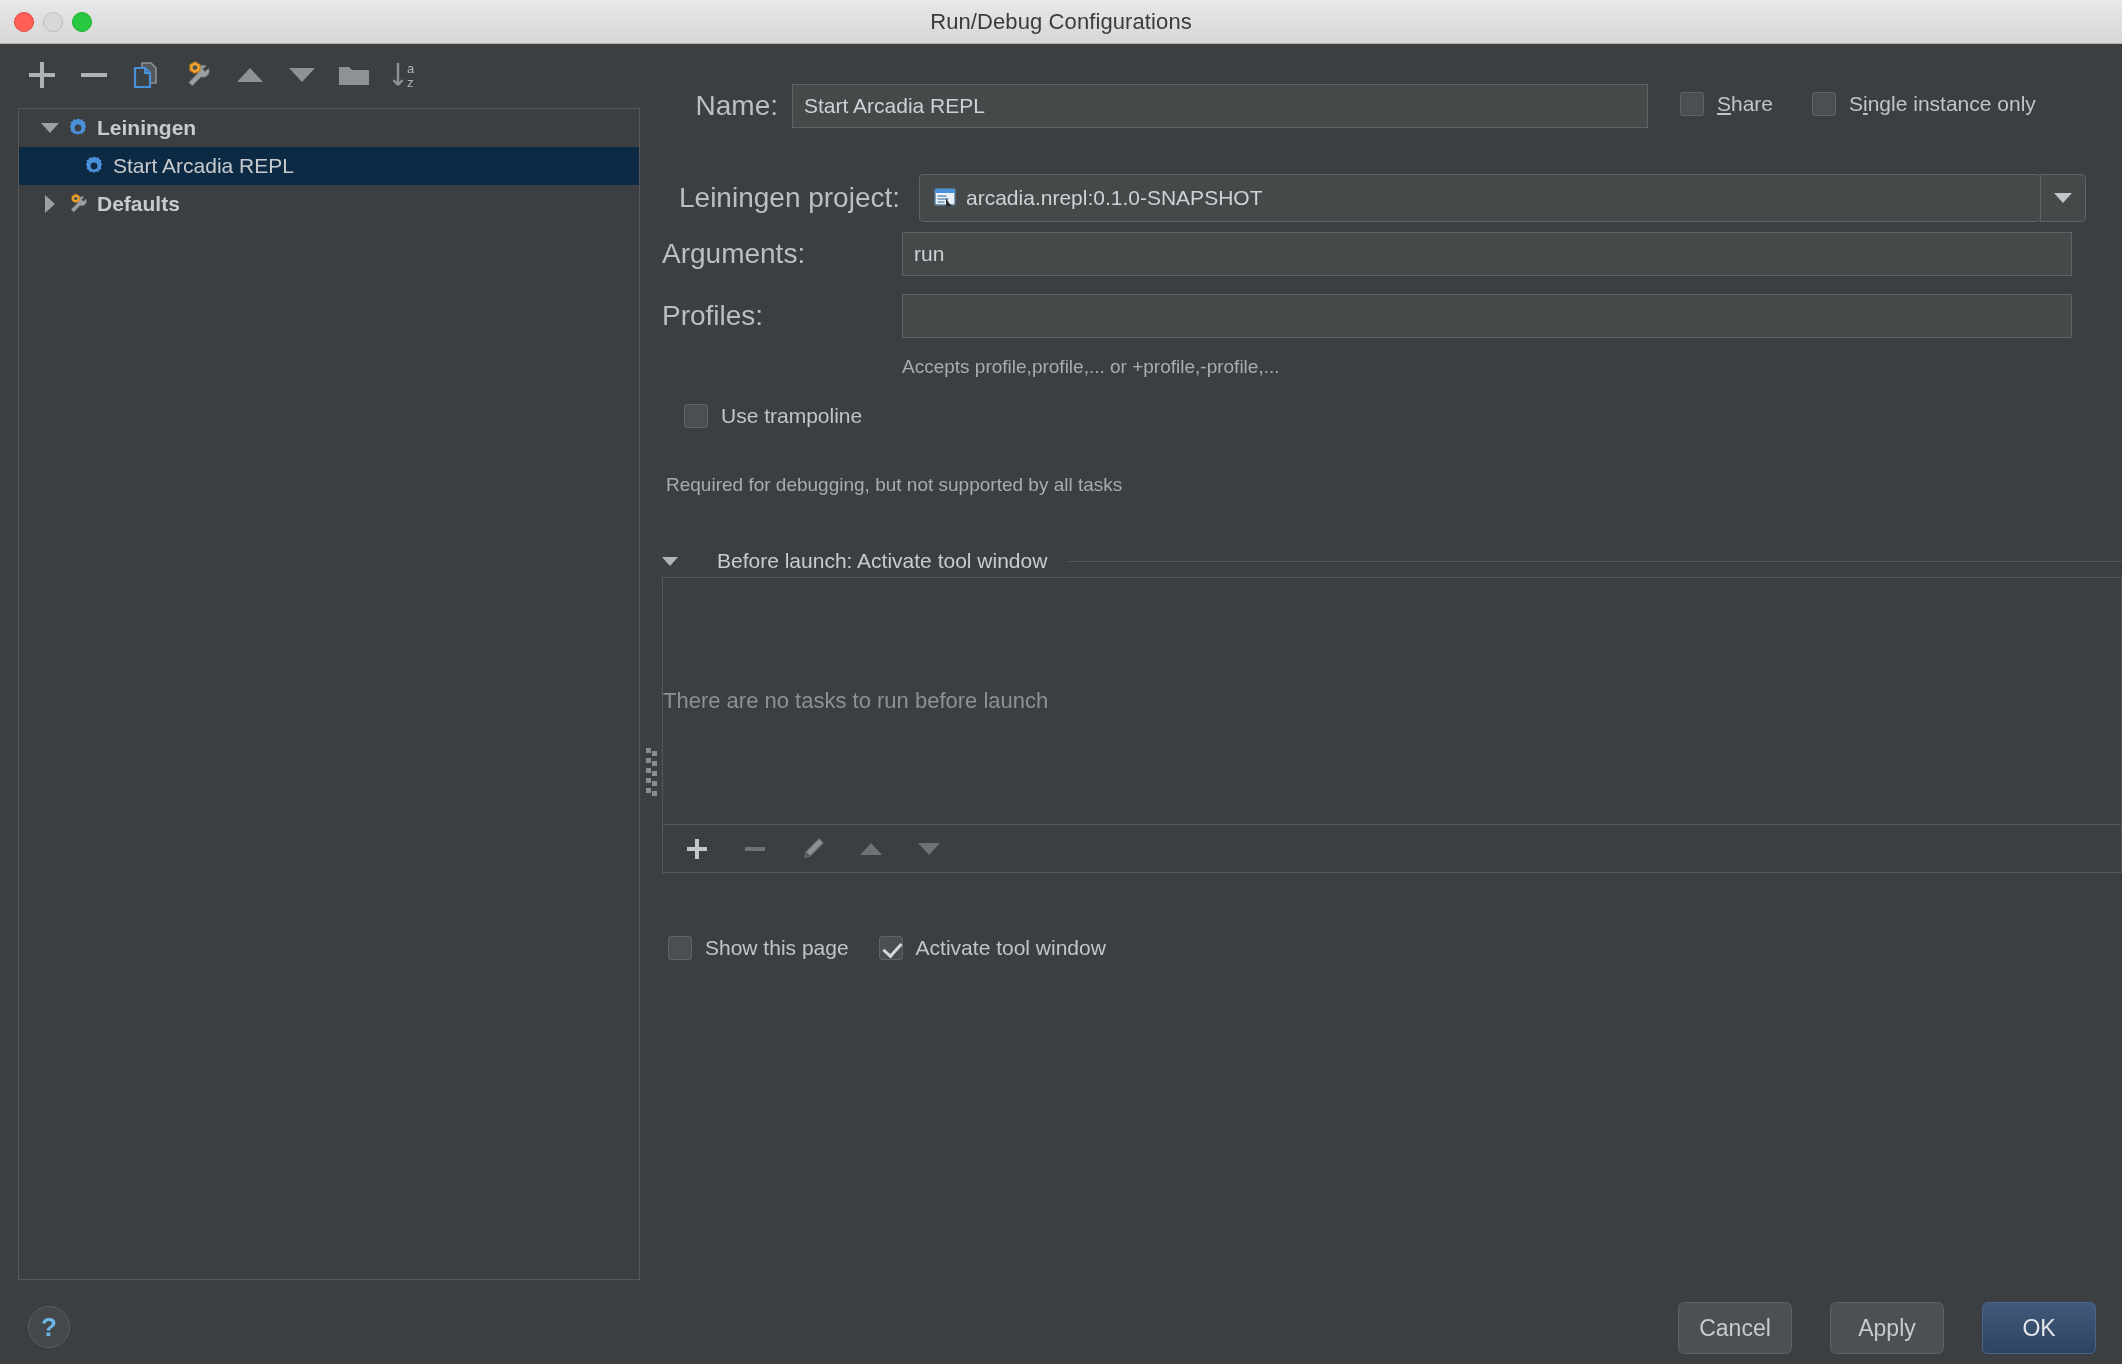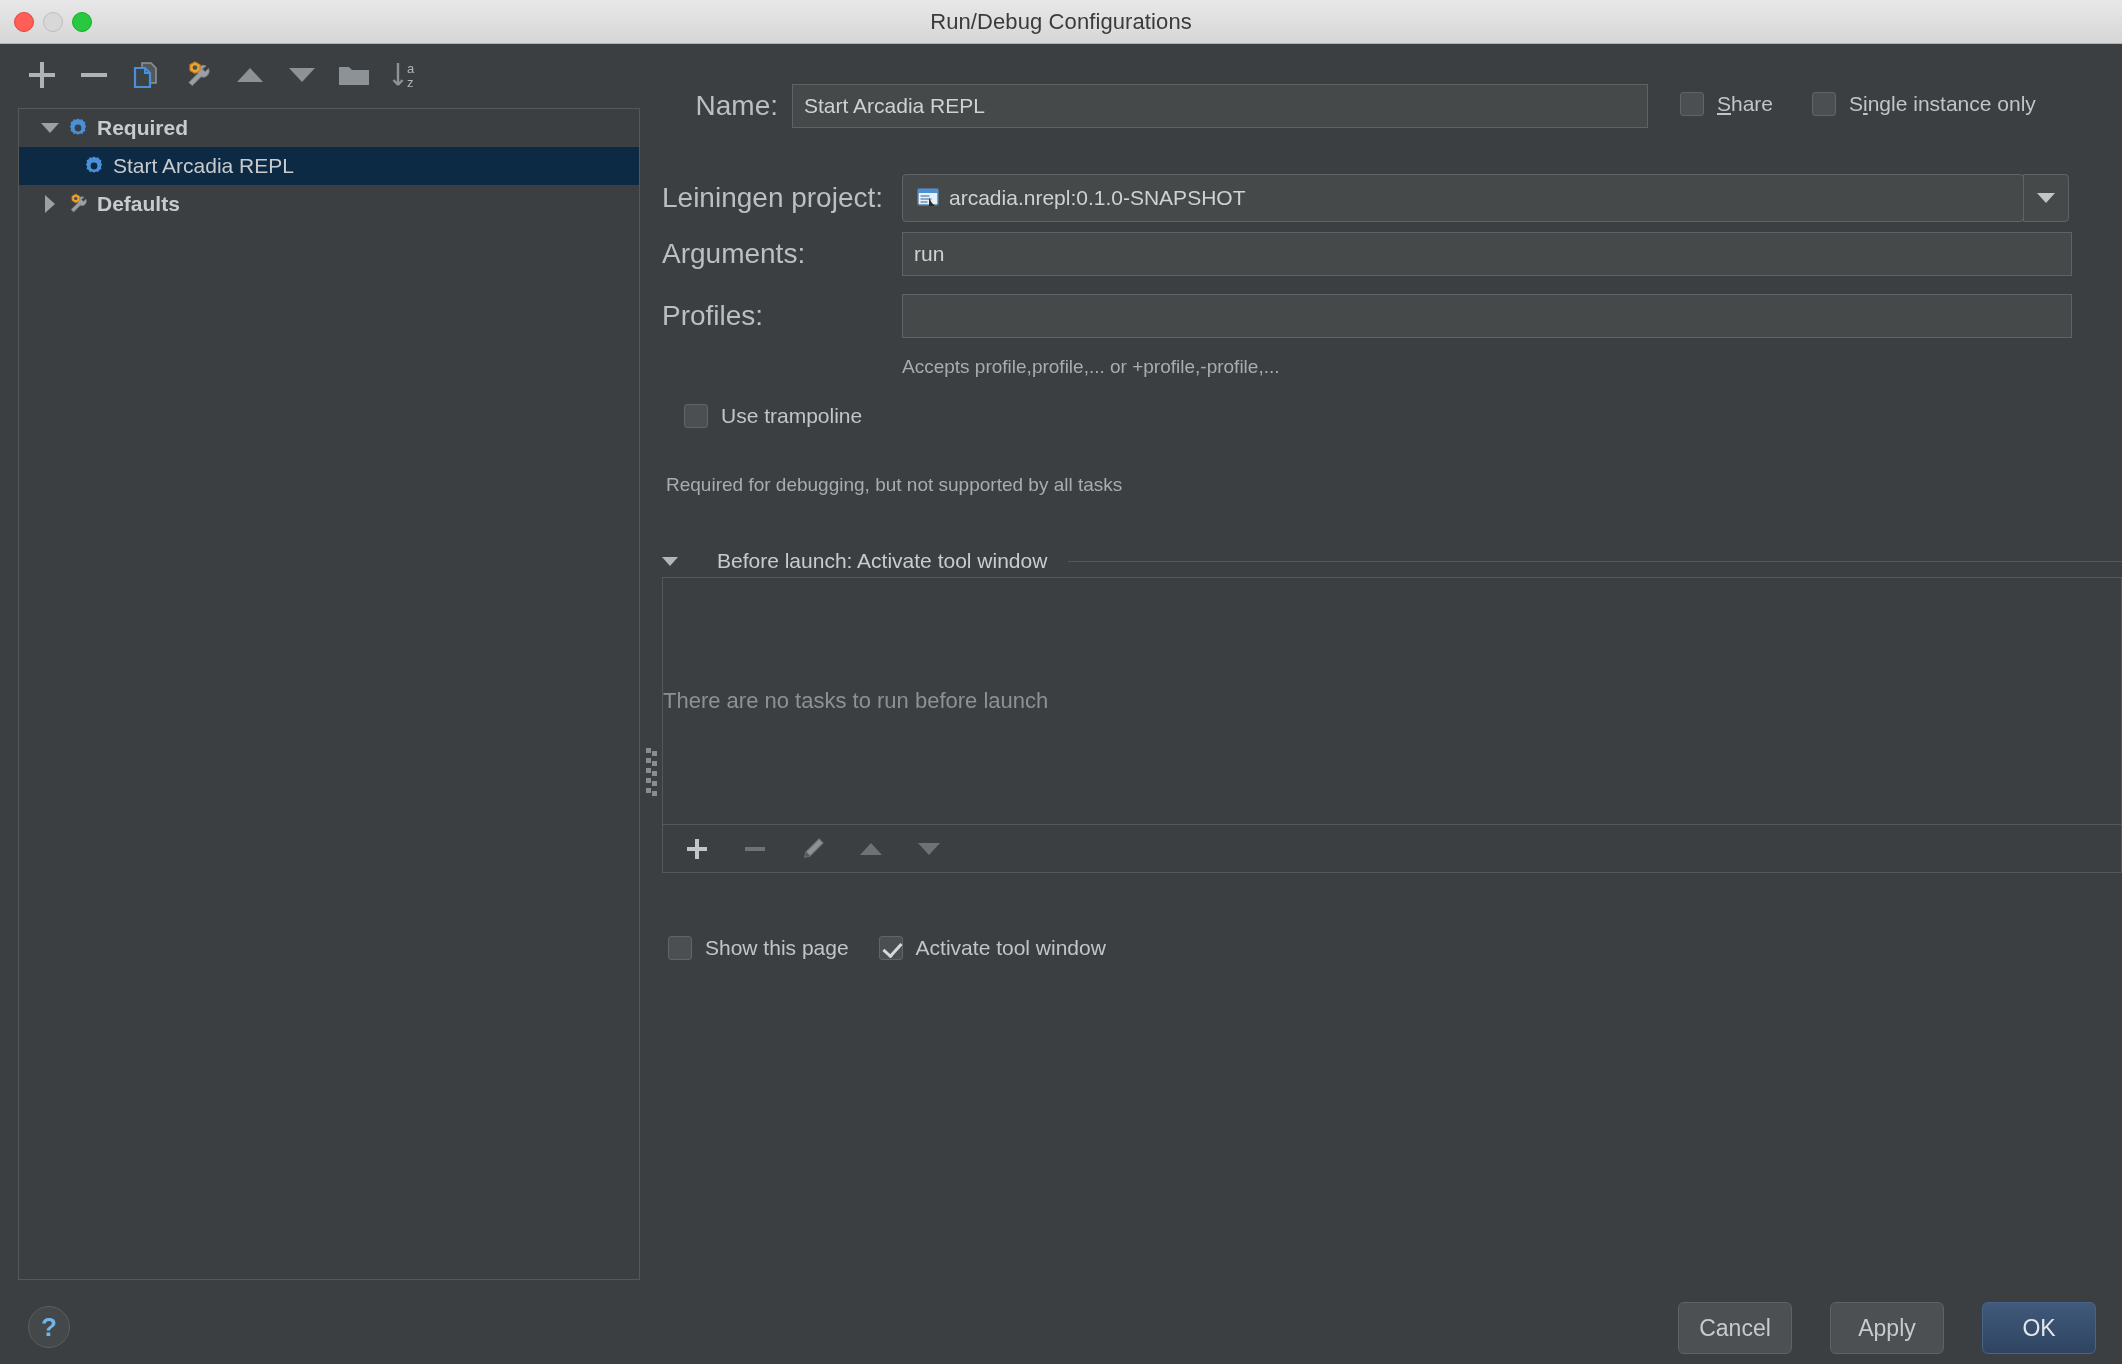--- a/index.html
+++ b/index.html
@@ -222,21 +222,21 @@
   <div class="tree-row bold">
     <span class="tw">
       <span class="caret-down"></span>
     </span>
     <span class="tree-ico">
       <svg width="22" height="22" viewBox="0 0 22 22">
         <path d="M11 1.5 l2 1.2 2.3-.5 1 2.1 2.1 1-.5 2.3 1.2 2-1.2 2 .5 2.3-2.1 1-1 2.1-2.3-.5-2 1.2-2-1.2-2.3.5-1-2.1-2.1-1 .5-2.3-1.2-2 1.2-2-.5-2.3 2.1-1 1-2.1 2.3.5z" fill="#4a90d9"></path>
         <circle cx="11" cy="11" r="3.4" fill="#3c3f41"></circle>
       </svg>
     </span>
-    <span class="tree-label">Required</span>
+    <span class="tree-label">Leiningen</span>
   </div>
 
   <div class="tree-row selected">
     <span class="tree-indent"></span>
     <span class="tree-ico">
       <svg width="22" height="22" viewBox="0 0 22 22">
         <path d="M11 1.5 l2 1.2 2.3-.5 1 2.1 2.1 1-.5 2.3 1.2 2-1.2 2 .5 2.3-2.1 1-1 2.1-2.3-.5-2 1.2-2-1.2-2.3.5-1-2.1-2.1-1 .5-2.3-1.2-2 1.2-2-.5-2.3 2.1-1 1-2.1 2.3.5z" fill="#4a90d9"></path>
         <circle cx="11" cy="11" r="3.4" fill="#0d2a44"></circle>
       </svg>
     </span>
@@ -284,21 +284,21 @@
   <div class="field-row" style="left:1018px; top:48px;">
     <span class="cb"></span>
     <span class="cb-label"><span class="u">S</span>hare</span>
   </div>
   <div class="field-row" style="left:1150px; top:48px;">
     <span class="cb"></span>
     <span class="cb-label">S<span class="u">i</span>ngle instance only</span>
   </div>
 
   <div class="field-row" style="left:0; top:130px;">
-    <span class="lbl" style="width:232px; text-align:left;">Leiningen project:</span>
+    <span class="lbl" style="width:232px; text-align:left;margin-left:17px;">Leiningen project:</span>
     <div style="margin-left:8px; width:1122px; height:48px; background:#45494a; border:1px solid #5f6365; border-radius:4px; display:flex; align-items:center;">
       <span style="width:34px; display:flex; align-items:center; justify-content:center; margin-left:8px;">
         <svg width="24" height="24" viewBox="0 0 24 24">
           <rect x="2" y="3" width="20" height="16" rx="1.5" fill="#e8f0f8" stroke="#5b7f9e" stroke-width="1.4"></rect>
           <rect x="2" y="3" width="20" height="4" fill="#4a90d9"></rect>
           <path d="M4.5 10 h9 M4.5 13 h11 M4.5 16 h7" stroke="#6b93b5" stroke-width="1.4"></path>
           <path d="M13 12 v8 h6 l-3 -3" fill="#2b2b2b"></path>
         </svg>
       </span>
       <span style="font-size:21px; color:#cfd2d4; margin-left:4px;">arcadia.nrepl:0.1.0-SNAPSHOT</span>

